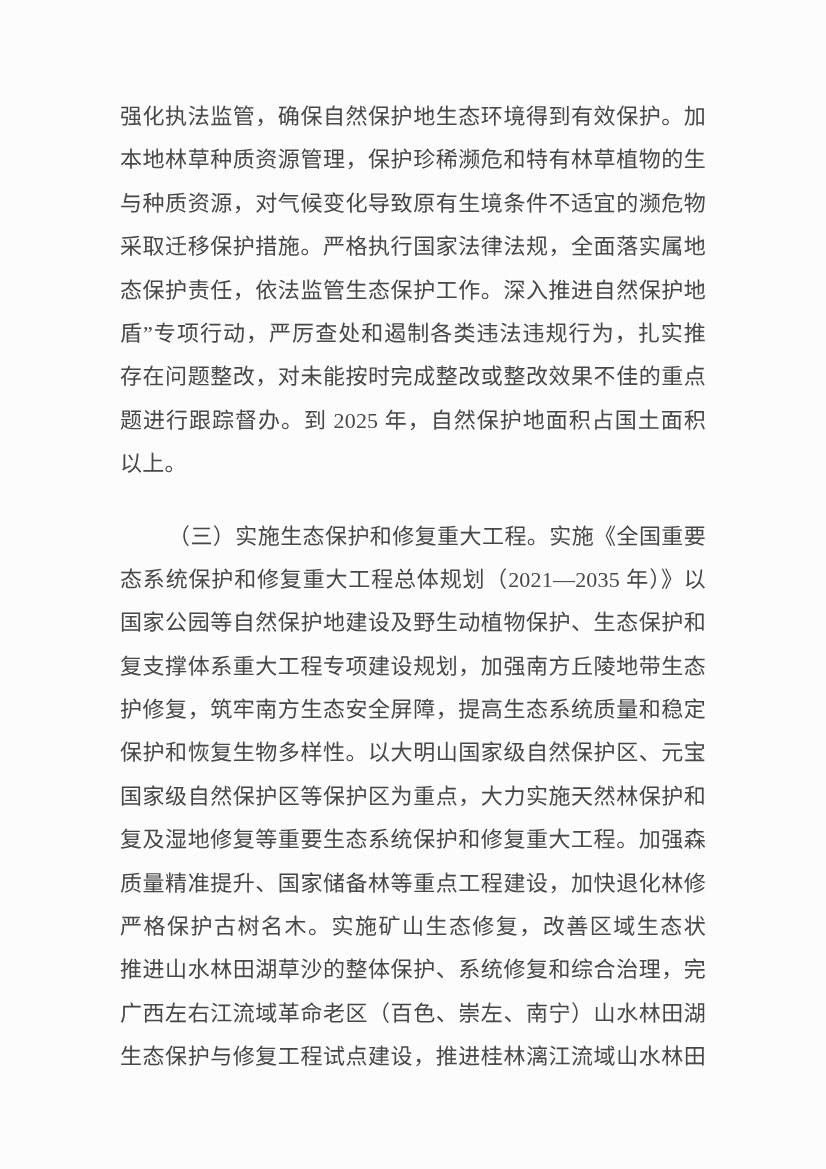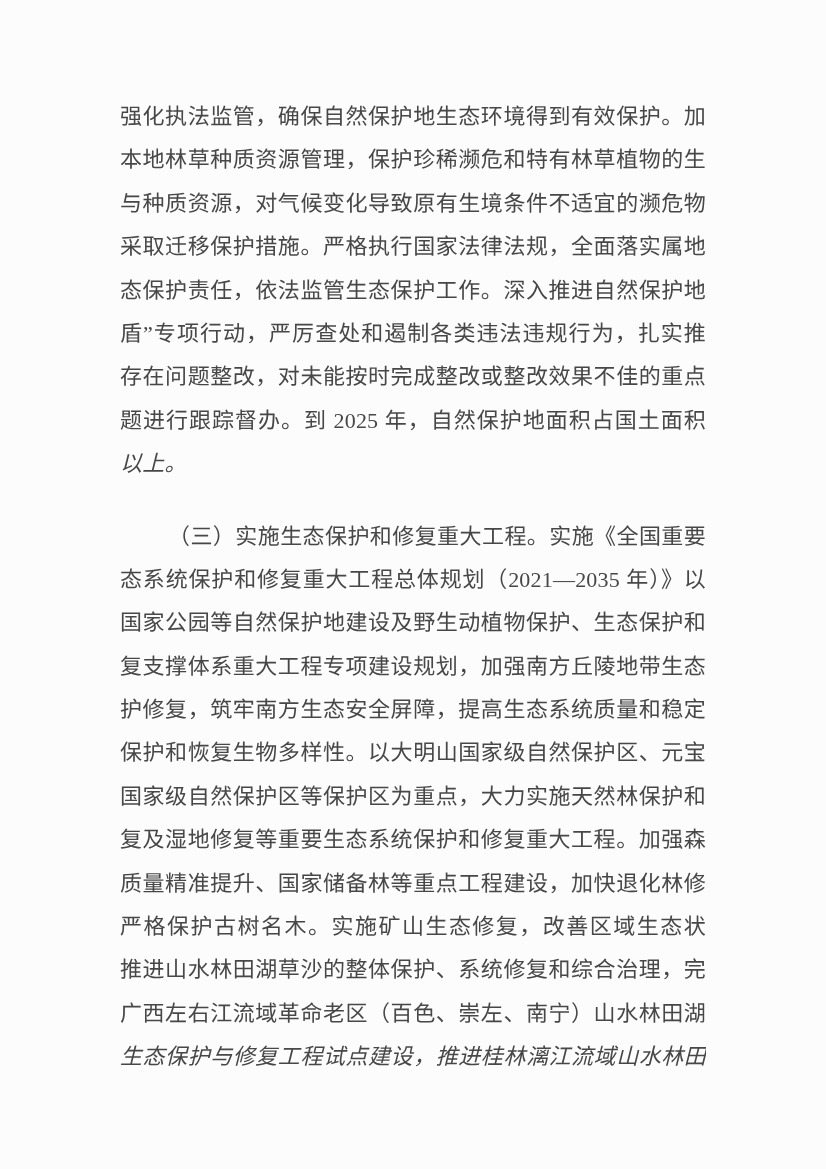--- a/index.html
+++ b/index.html
@@ -35,21 +35,20 @@
   .line {
     height: 43.4px;
     line-height: 43.4px;
     text-align: justify;
     text-align-last: justify;
     overflow: hidden;
     letter-spacing: 0.2px;
   }
   .line.last {
     text-align-last: left;
-    font-style: italic;
   }
   .line.indent {
     text-indent: 48px;
   }
 </style>
 </head>
 <body>
 
 <div class="page">
 

